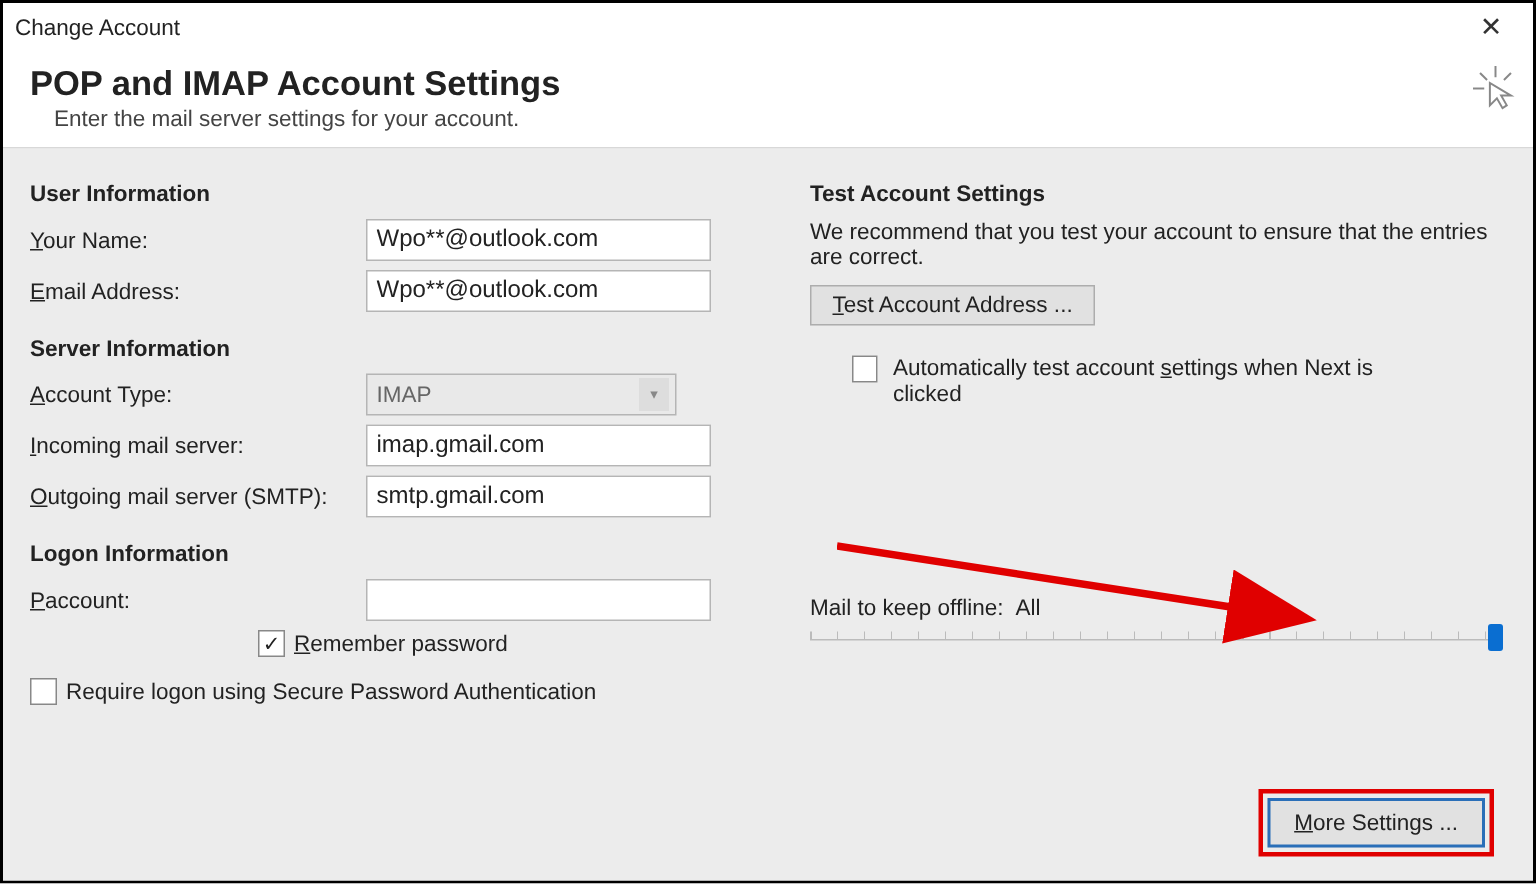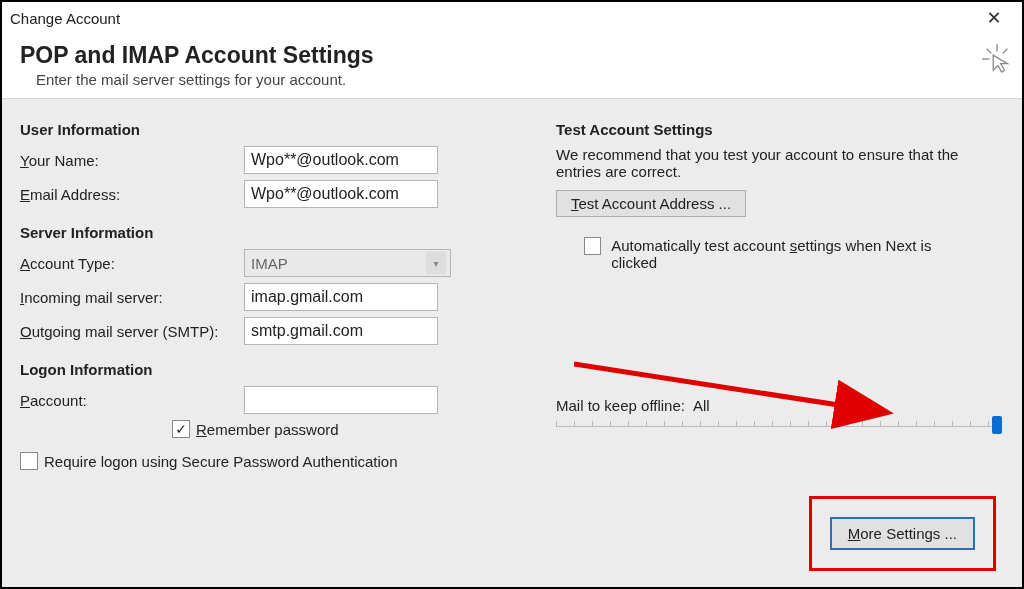--- a/index.html
+++ b/index.html
@@ -65,38 +65,37 @@
     gap: 40px;
     position: relative;
     justify-content: center;
   }
   .col-left {
     width: 480px;
   }
   .col-right {
     flex: 1;
     position: relative;
-    margin-left: 16px;
   }
   .section-title {
     font-weight: 700;
     margin: 4px 0 8px 0;
     font-size: 15px;
   }
   .row {
     display: flex; align-items: center;
     margin-bottom: 6px;
   }
   .row label {
     width: 224px;
     font-size: 15px;
   }
   .underline-letter { text-decoration: underline; }
   .input {
-    width: 194px;
+    width: 230px;
     height: 28px;
     border: 1px solid #b5b5b5;
     background: #fff;
     padding: 2px 6px;
     font-size: 16px;
     font-family: inherit;
     color: #222;
   }
   .select-wrap {
     width: 207px; height: 28px;
@@ -169,21 +168,21 @@
     position: absolute;
     right: 2px; top: -4px;
     width: 10px; height: 18px;
     background: #0a6ed1;
     border-radius: 2px;
   }
   .more-settings-wrap {
     position: absolute;
     right: 8px; bottom: 8px;
     border: 3px solid #e00000;
-    padding: 18px;
+    padding: 3px;
   }
   .more-settings-btn {
     border: 2px solid #2a6fb8;
     background: #e1e1e1;
     padding: 6px 16px;
     font-size: 15px;
   }
   svg.arrow {
     position: absolute;
     left: 18px;

